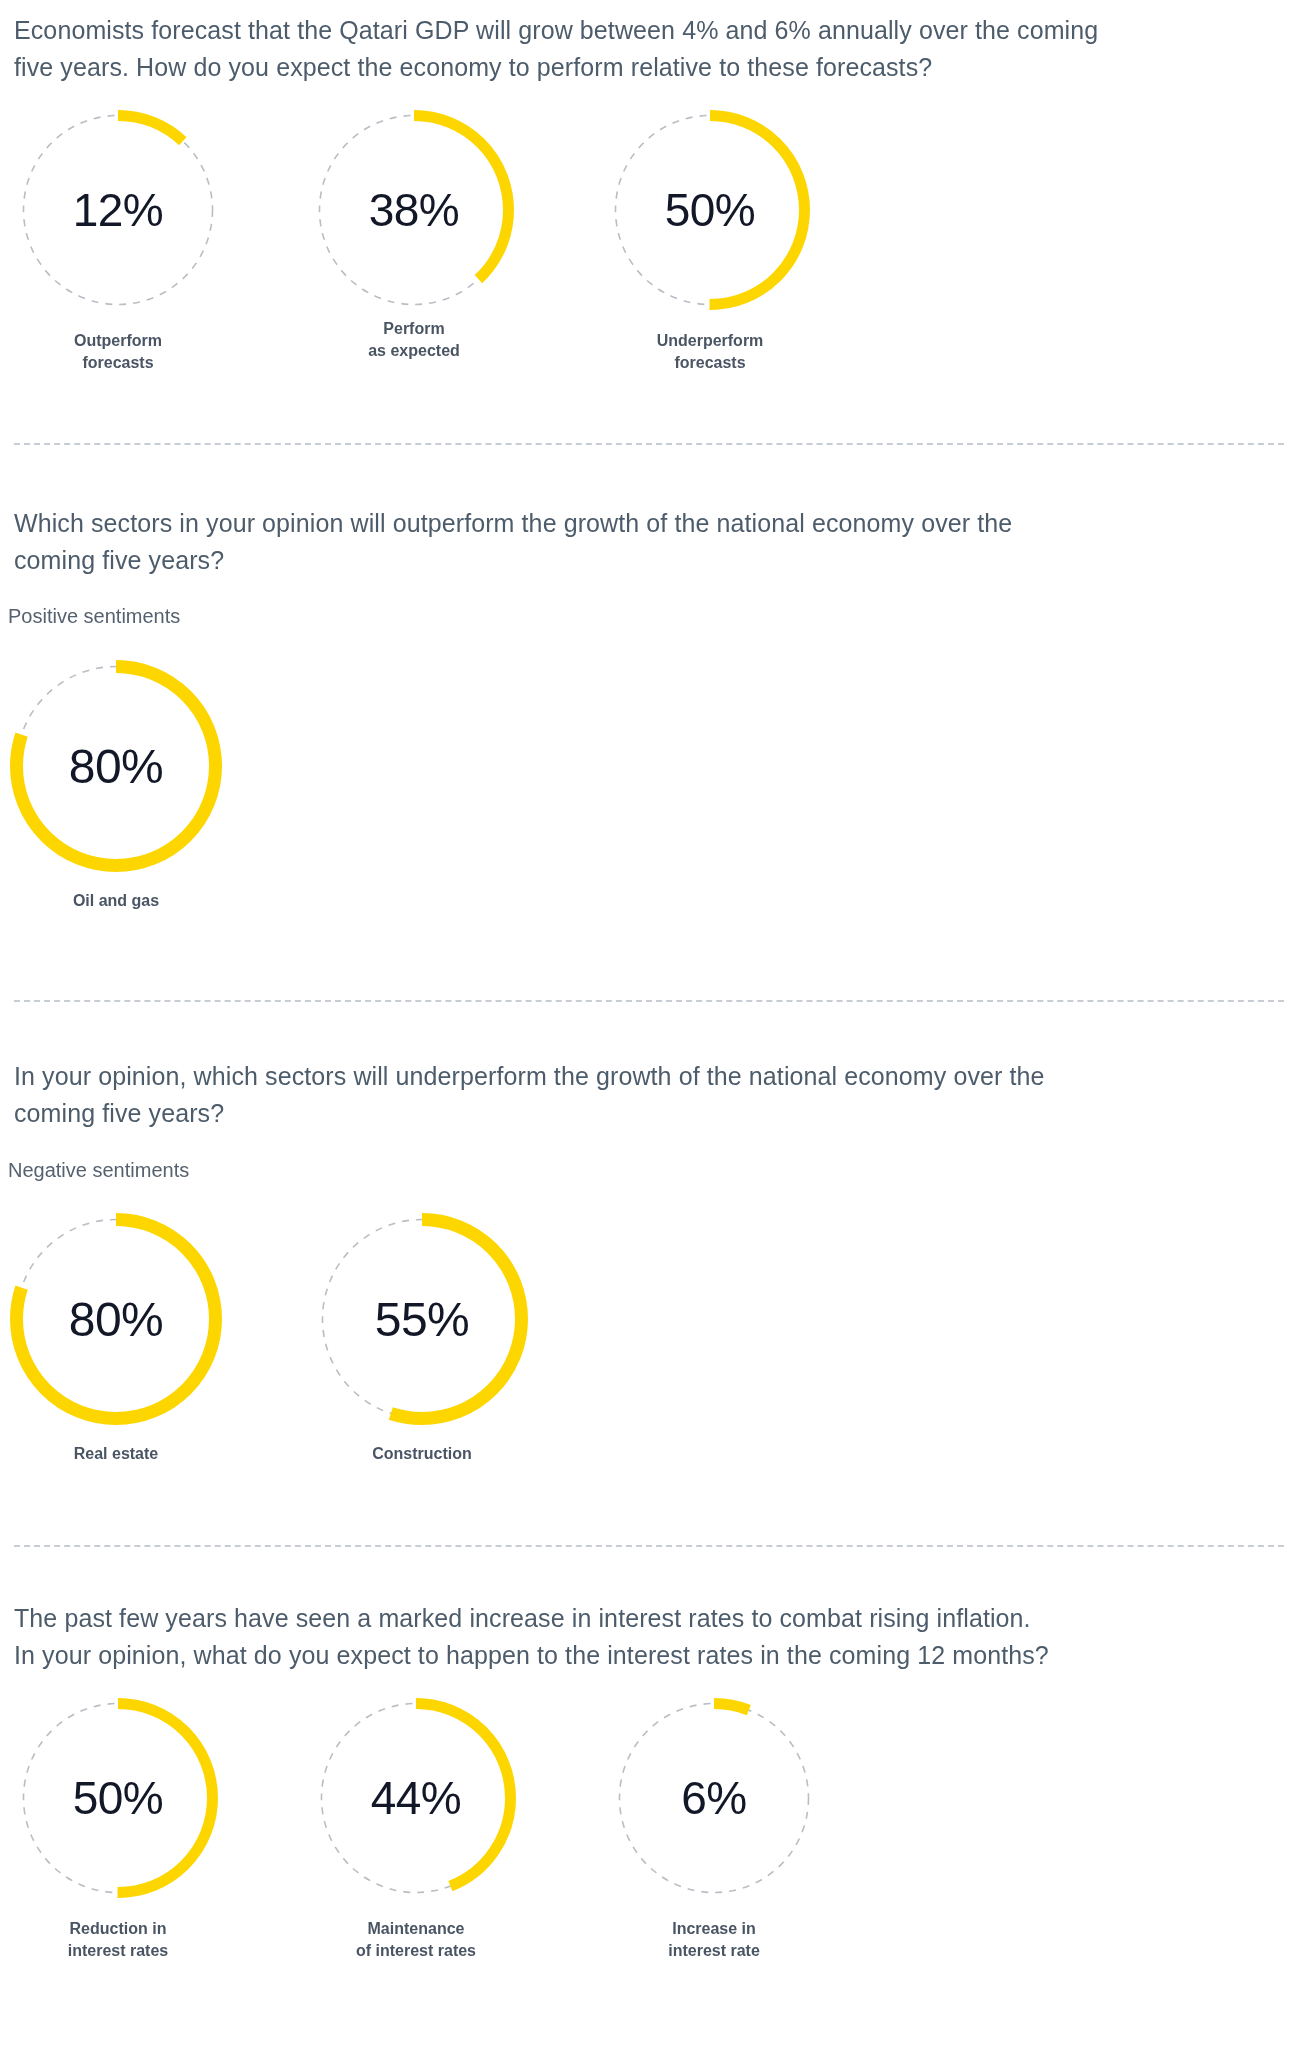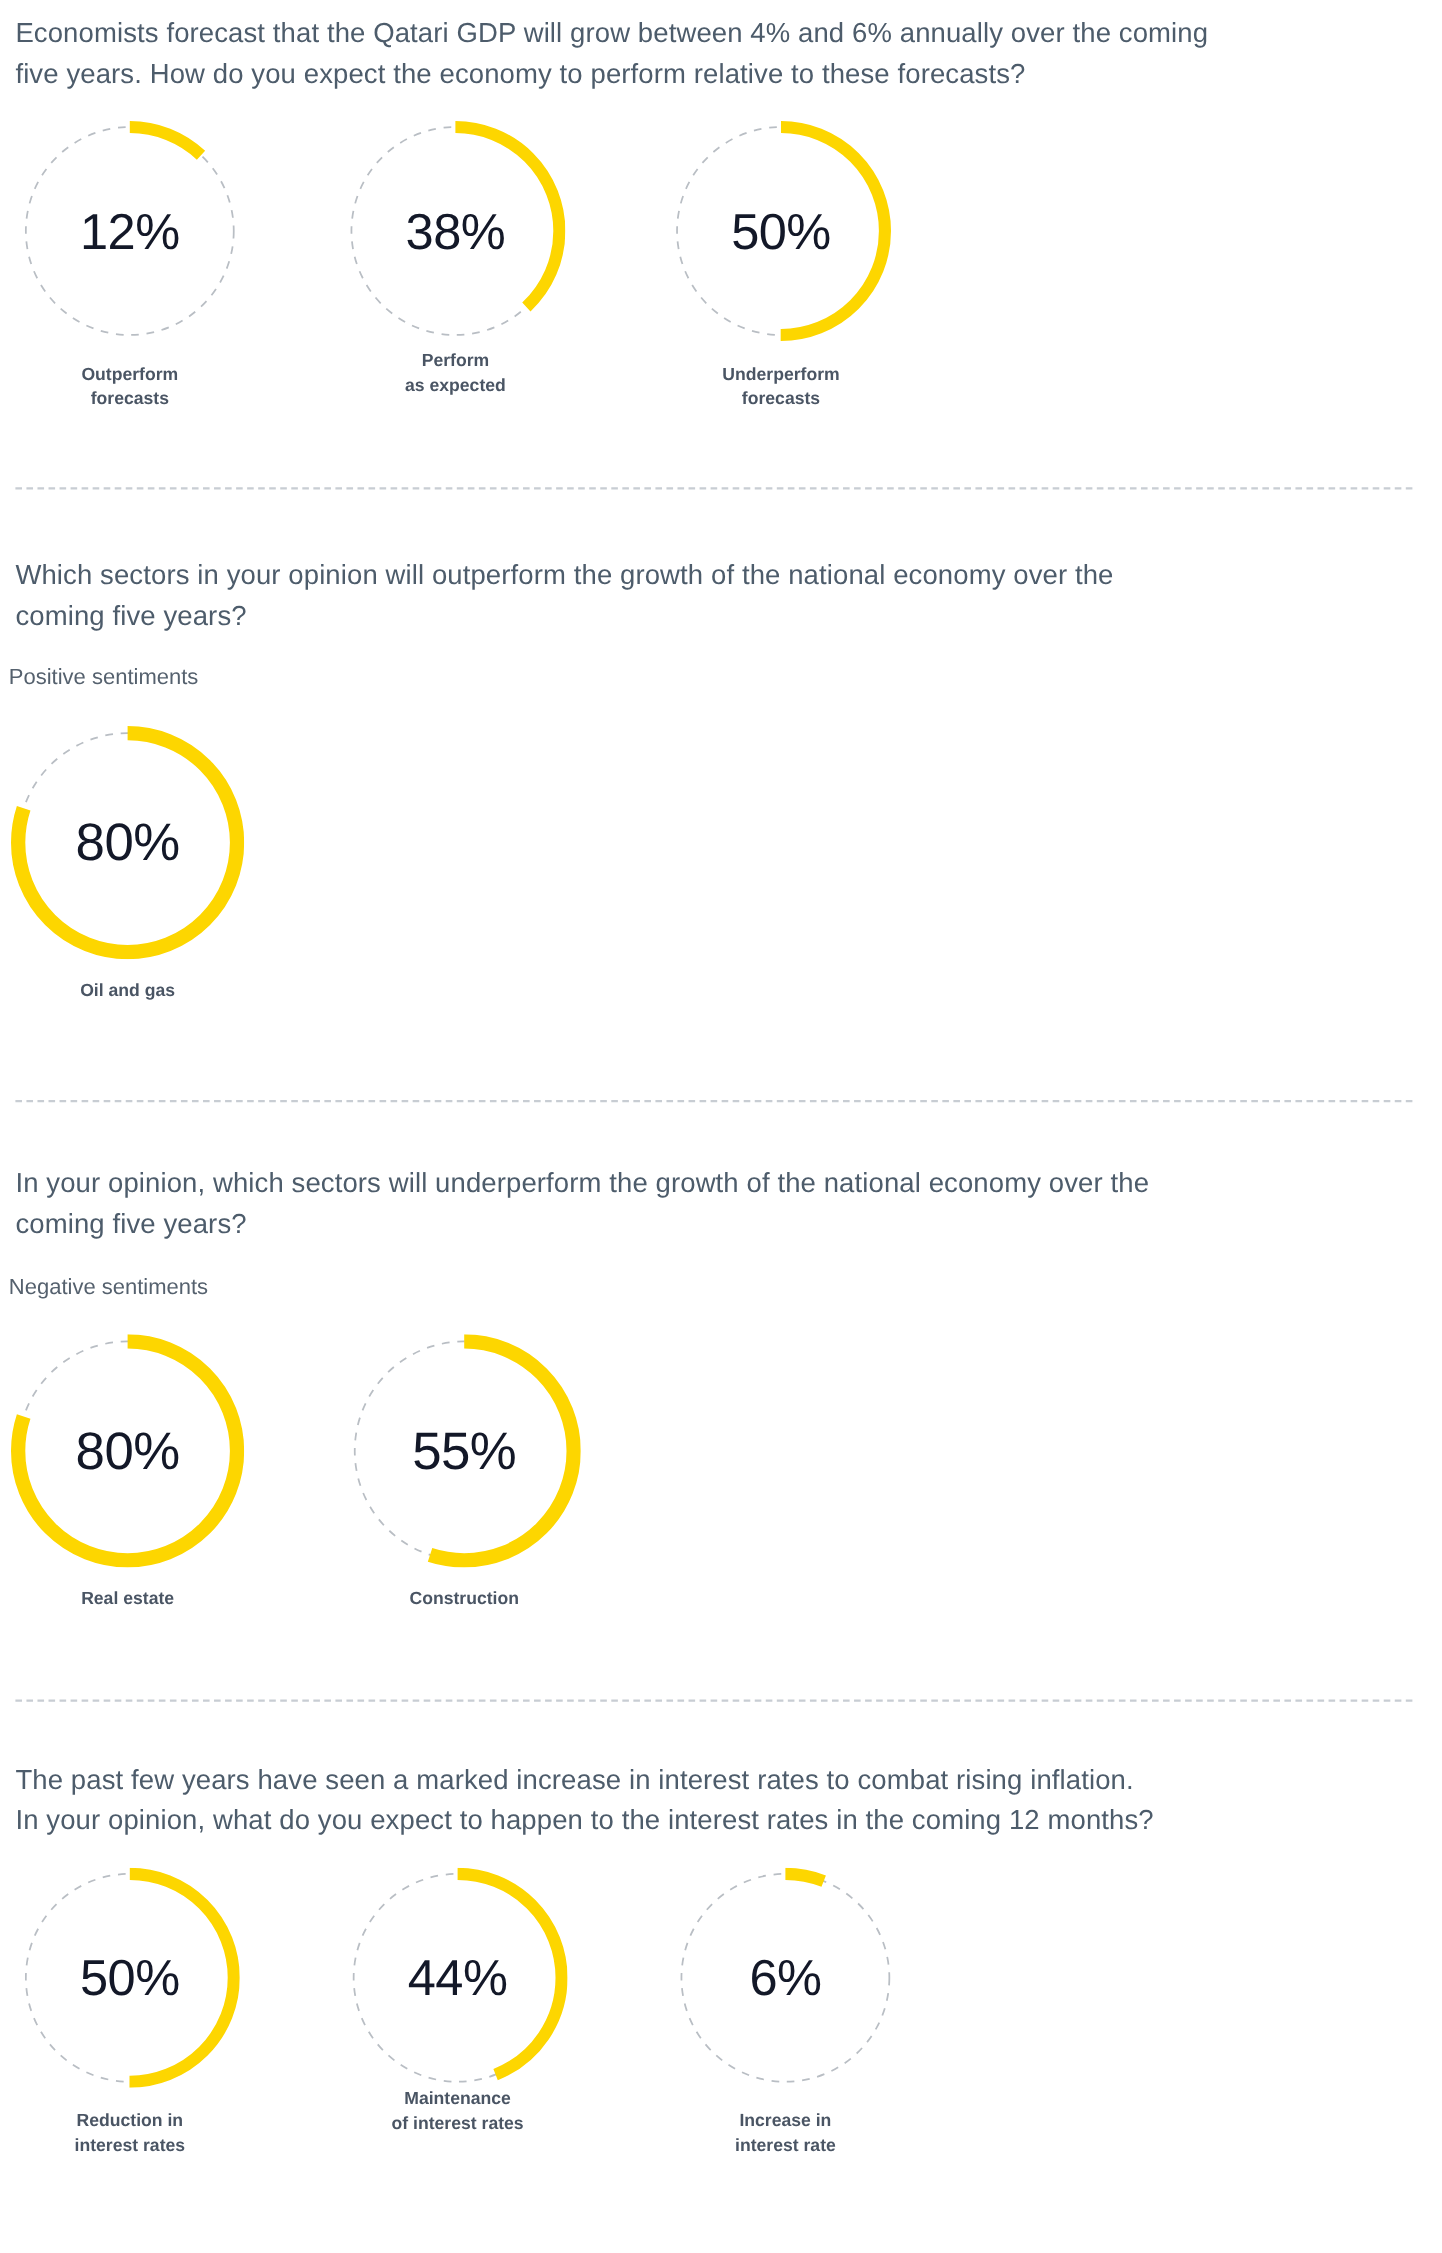--- a/index.html
+++ b/index.html
@@ -182,21 +182,21 @@
 interest rates</div>
         </div>
         <div class="donut-cell">
           <div class="donut-wrap" style="width: 200px; height: 200px;">
             <svg width="200" height="200" viewBox="0 0 200 200">
               <circle cx="100" cy="100" r="94.5" fill="none" stroke="#b9bec4" stroke-width="1.6" stroke-dasharray="7 7"></circle>
               <circle cx="100" cy="100" r="94.5" fill="none" stroke="#FDD600" stroke-width="11" stroke-linecap="butt" stroke-dasharray="261.2548450725272 332.50616645594374" transform="rotate(-90 100 100)"></circle>
             </svg>
             <div class="donut-value" style="font-size: 46px;">44%</div>
           </div>
-          <div class="donut-label" style="">Maintenance
+          <div class="donut-label" style="margin-top: 20px;">Maintenance
 of interest rates</div>
         </div>
         <div class="donut-cell">
           <div class="donut-wrap" style="width: 200px; height: 200px;">
             <svg width="200" height="200" viewBox="0 0 200 200">
               <circle cx="100" cy="100" r="94.5" fill="none" stroke="#b9bec4" stroke-width="1.6" stroke-dasharray="7 7"></circle>
               <circle cx="100" cy="100" r="94.5" fill="none" stroke="#FDD600" stroke-width="11" stroke-linecap="butt" stroke-dasharray="35.625660691708255 558.1353508367627" transform="rotate(-90 100 100)"></circle>
             </svg>
             <div class="donut-value" style="font-size: 46px;">6%</div>
           </div>

